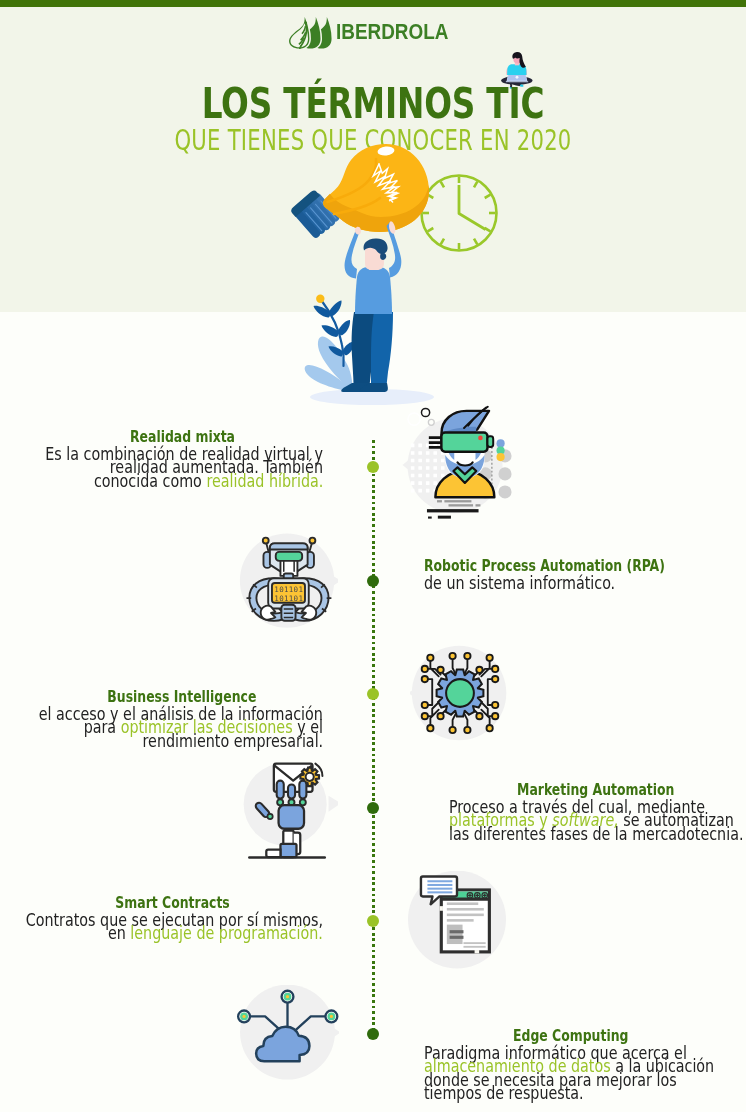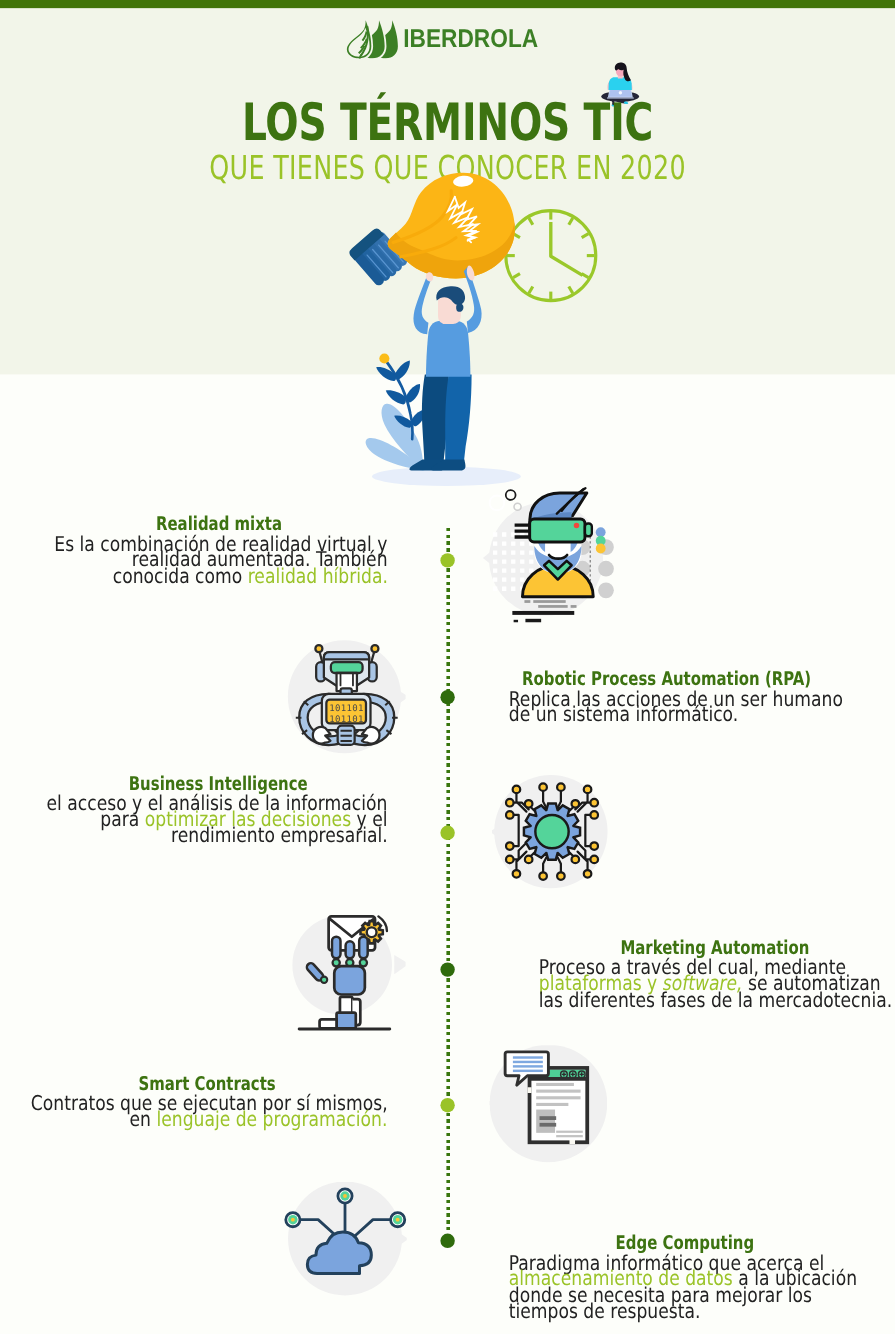--- a/index.html
+++ b/index.html
@@ -240,24 +240,23 @@
 
 <div id="rows">
     <div class="row txt-r" style="right: 423px; top: 428px;">
       <div class="term-h r"><span>Realidad mixta</span></div>
       <div class="term-b r"><span class="ln"><span>Es la combinación de realidad virtual y</span></span></div>
       <div class="term-b r"><span class="ln"><span>realidad aumentada. También</span></span></div>
       <div class="term-b r"><span class="ln"><span>conocida como </span><span class="hi">realidad híbrida.</span></span></div>
     </div>
     <div class="row txt-l" style="left: 424px; top: 557px;">
       <div class="term-h l"><span>Robotic Process Automation (RPA)</span></div>
-      <div class="term-b l"><span class="ln"><span>Replica las acciones de un ser humano</span></span></div>
       <div class="term-b l"><span class="ln"><span>de un sistema informático.</span></span></div>
     </div>
-    <div class="row txt-r" style="right: 423px; top: 644px;">
+    <div class="row txt-r" style="right: 423px; top: 688px;">
       <div class="term-h r"><span>Business Intelligence</span></div>
       <div class="term-b r"><span class="ln"><span>el acceso y el análisis de la información</span></span></div>
       <div class="term-b r"><span class="ln"><span>para </span><span class="hi">optimizar las decisiones</span><span> y el</span></span></div>
       <div class="term-b r"><span class="ln"><span>rendimiento empresarial.</span></span></div>
     </div>
     <div class="row txt-l" style="left: 449px; top: 781px;">
       <div class="term-h l"><span>Marketing Automation</span></div>
       <div class="term-b l"><span class="ln"><span>Proceso a través del cual, mediante</span></span></div>
       <div class="term-b l"><span class="ln"><span class="hi">plataformas y </span><span class="hi-i">software,</span><span> se automatizan</span></span></div>
       <div class="term-b l"><span class="ln"><span>las diferentes fases de la mercadotecnia.</span></span></div>

